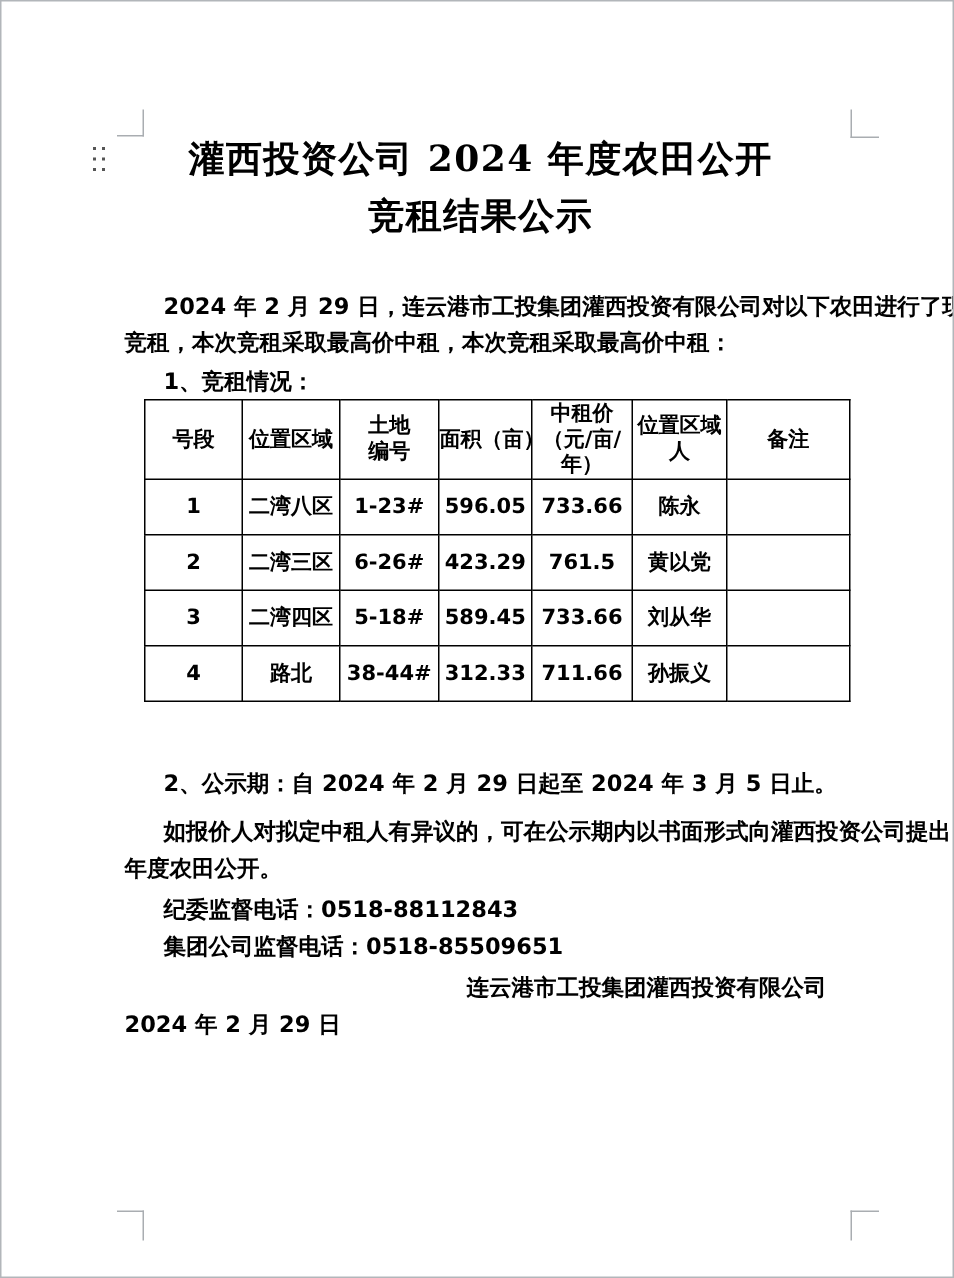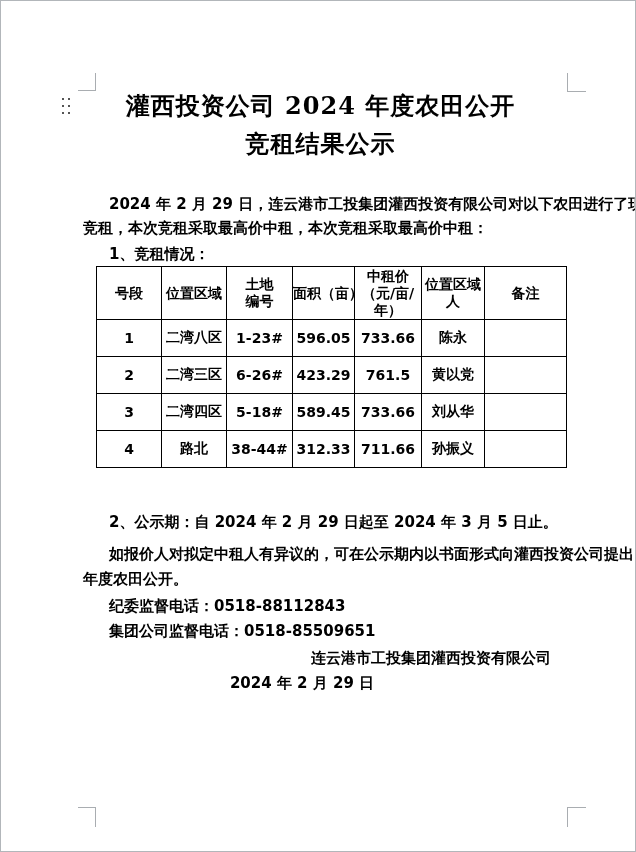--- a/index.html
+++ b/index.html
@@ -52,21 +52,21 @@
   .line { white-space: nowrap; }
   .indent { text-indent: 26px; }
 
   .intro     { top: 191px; }
   .sec1      { top: 241px; }
   .period    { top: 493px; margin-top: 16px; }
   .objection { top: 541px; line-height: 25px; }
   .phone1    { top: 593px; }
   .phone2    { top: 618px; }
   .company   { top: 645px; text-align: right; padding-right: 7px; }
-  .datezone  { top: 670px; text-align: center; padding-right: 37px; }
+  .datezone  { top: 670px; text-align: left; padding-right: 37px; }
 
   
   table.results {
     position: absolute; left: 95px; top: 265px;
     width: 470px;
     border-collapse: collapse;
     table-layout: fixed;
     font-size: 14px;
     font-weight: 600;
   }

